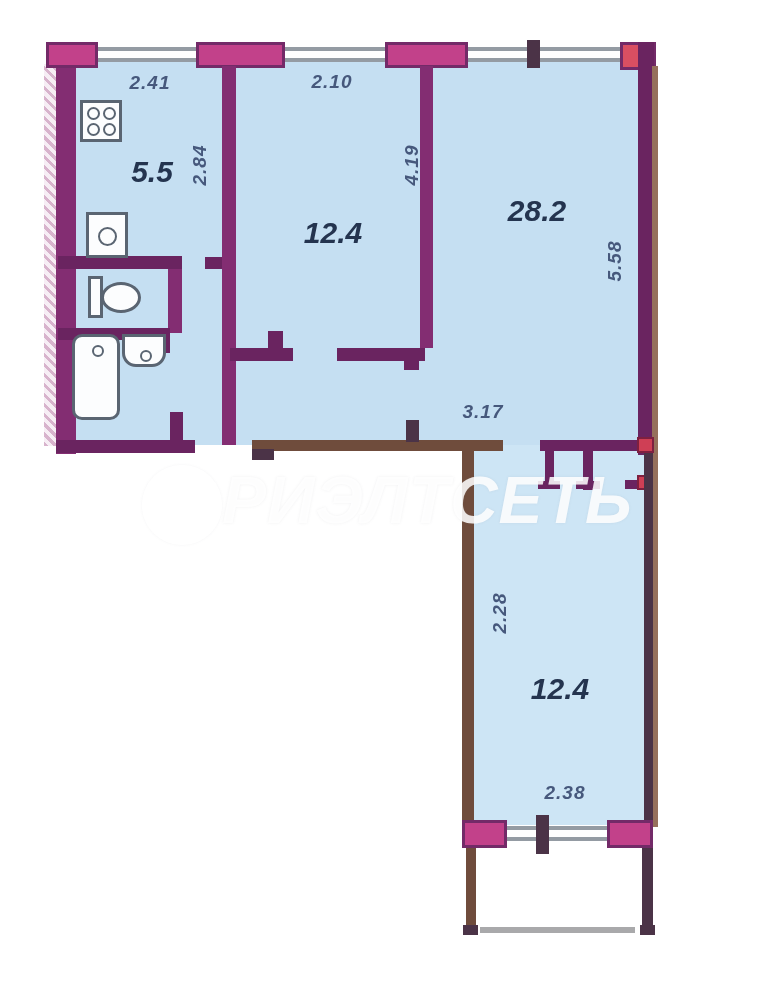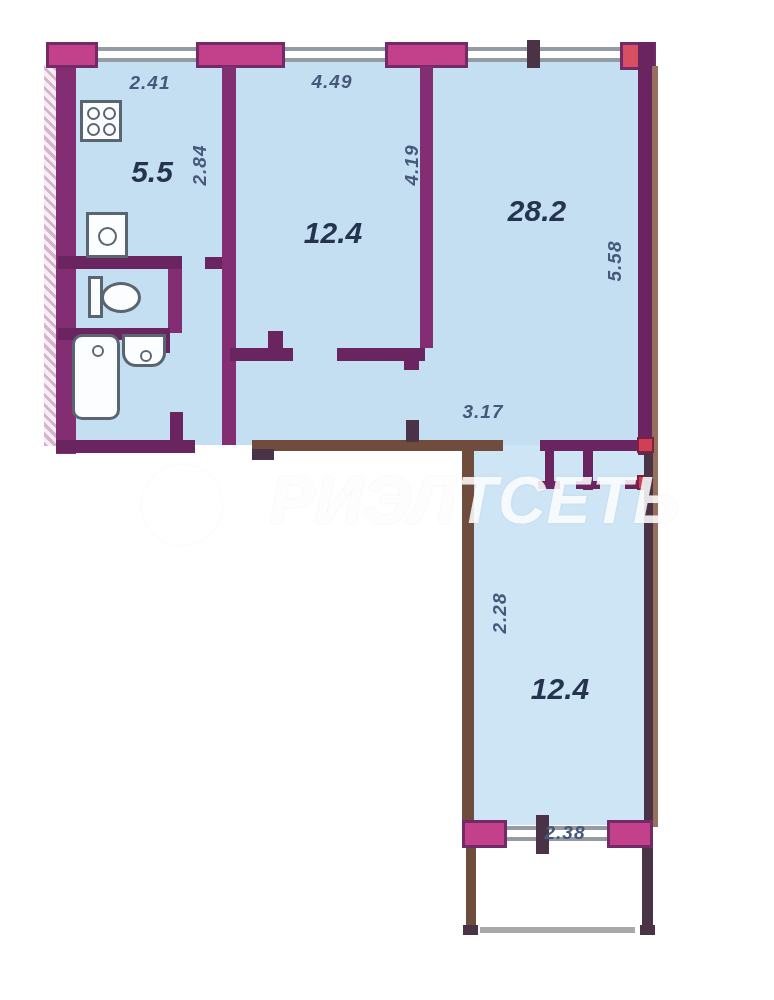--- a/index.html
+++ b/index.html
@@ -23,21 +23,21 @@
   
   .fixture{position:absolute;background:#fcfdfe;border:3px solid #5a6572;box-sizing:border-box;}
   .fixture .dot{position:absolute;border:2px solid #5a6572;border-radius:50%;background:#fcfdfe;}
   
   .dim{position:absolute;color:#46587c;font-size:19px;font-weight:600;text-align:center;
        letter-spacing:1px;white-space:nowrap;}
   .dim.vert{transform:rotate(-90deg);transform-origin:center center;}
   .arealbl{position:absolute;color:#24344f;font-size:30px;font-weight:bold;text-align:center;white-space:nowrap;}
   
   .wm-text{position:absolute;color:rgba(255,255,255,0.86);font-size:66px;font-weight:bold;
-           letter-spacing:1px;text-shadow:0 0 3px rgba(120,120,130,0.10);white-space:nowrap;margin-left:48px;}
+           letter-spacing:1px;text-shadow:0 0 3px rgba(120,120,130,0.10);white-space:nowrap;}
   .wm-ring{position:absolute;width:62px;height:62px;border:9px solid rgba(255,255,255,0.9);
            border-radius:50%;box-shadow:0 0 3px rgba(120,120,130,0.08);}
   .wm-ring span{position:absolute;left:50%;top:50%;transform:translate(-50%,-54%);
            color:rgba(255,255,255,0.95);font-size:46px;font-weight:bold;}
 </style>
 </head>
 <body>
 
 <div class="plan">
 
@@ -129,27 +129,27 @@
 
   <div class="fixture" style="left:72px;top:334px;width:48px;height:86px;border-radius:10px;">
     <span class="dot" style="left:17px;top:8px;width:8px;height:8px;"></span>
   </div>
 
   <div class="fixture" style="left:122px;top:334px;width:44px;height:33px;border-radius:0 0 14px 14px;">
     <span class="dot" style="left:15px;top:13px;width:8px;height:8px;"></span>
   </div>
 
   <div class="dim" style="left:110px;top:72px;width:80px;">2.41</div>
-  <div class="dim" style="left:292px;top:71px;width:80px;">4.49</div>
+  <div class="dim" style="left:292px;top:71px;width:80px;">2.10</div>
   <div class="dim vert" style="left:160px;top:154px;width:80px;">2.84</div>
   <div class="dim vert" style="left:372px;top:154px;width:80px;">4.19</div>
   <div class="dim vert" style="left:575px;top:250px;width:80px;">5.58</div>
   <div class="dim" style="left:443px;top:401px;width:80px;">3.17</div>
   <div class="dim vert" style="left:460px;top:602px;width:80px;">2.28</div>
-  <div class="dim" style="left:525px;top:822px;width:80px;">2.38</div>
+  <div class="dim" style="left:525px;top:782px;width:80px;">2.38</div>
 
   <div class="arealbl" style="left:112px;top:155px;width:80px;">5.5</div>
   <div class="arealbl" style="left:293px;top:216px;width:80px;">12.4</div>
   <div class="arealbl" style="left:497px;top:194px;width:80px;">28.2</div>
   <div class="arealbl" style="left:520px;top:672px;width:80px;">12.4</div>
 
   <div class="wm-ring" style="left:142px;top:465px;">
     <span>Р</span>
   </div>
   <div class="wm-text" style="left:222px;top:462px;">РИЭЛТСЕТЬ</div>

